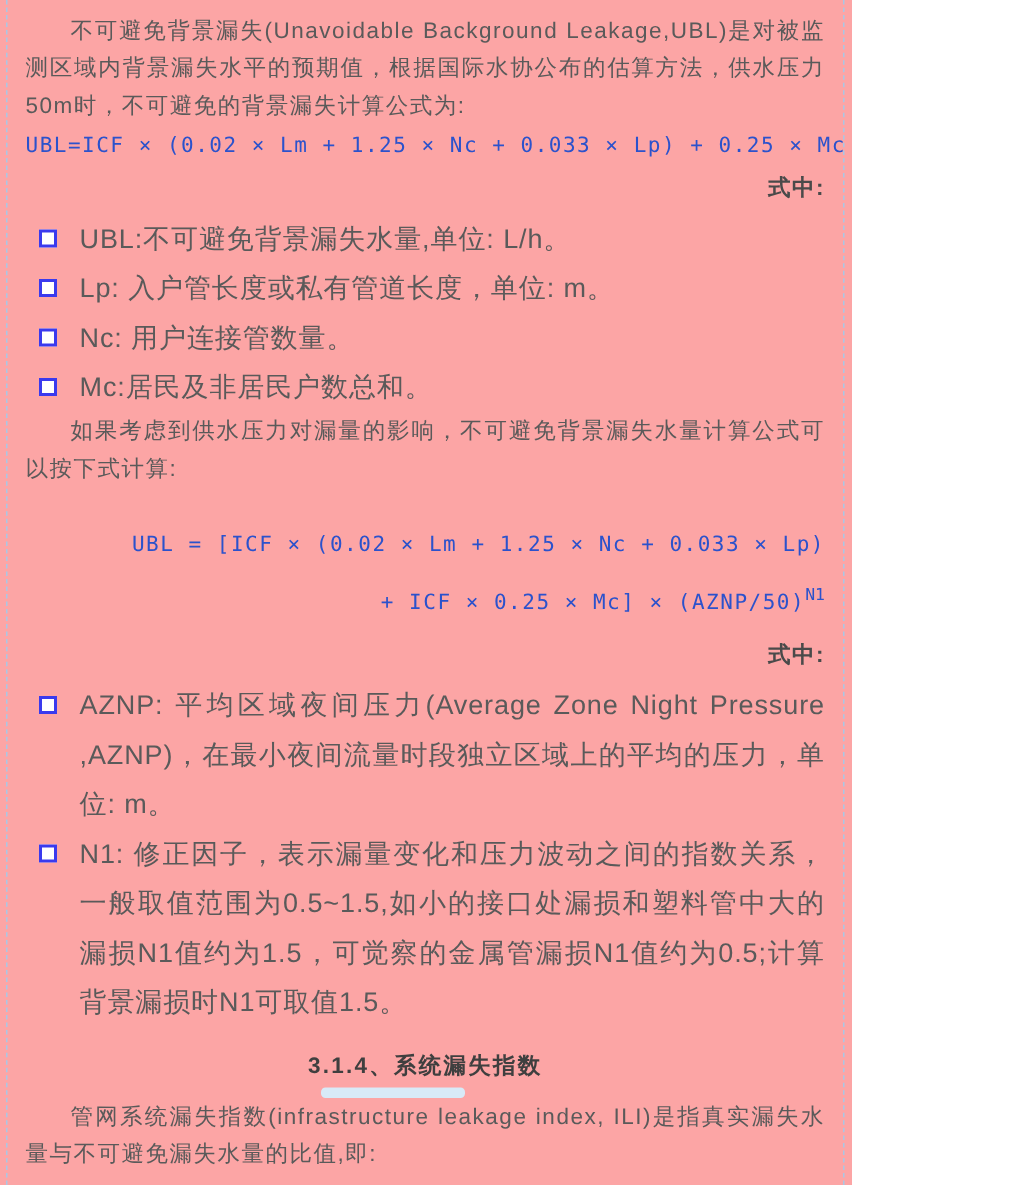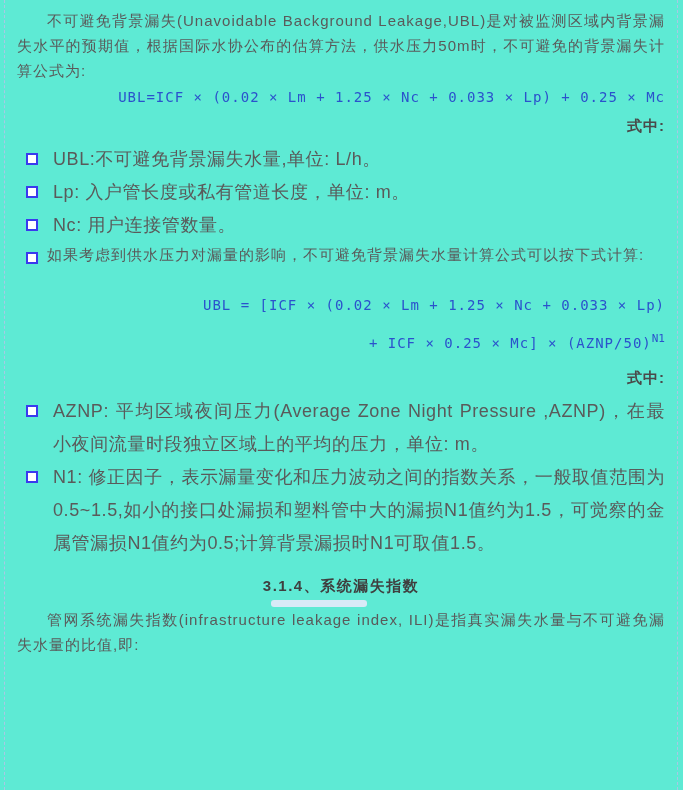--- a/index.html
+++ b/index.html
@@ -2,25 +2,25 @@
 <html><head>
 <meta charset="utf-8">
 <style>
   html, body {
     margin: 0;
     padding: 0;
     background: #ffffff;
     font-family: "Liberation Sans", sans-serif;
   }
   .page {
-    width: 683px;
+    width: 568px;
     height: 790px;
     box-sizing: border-box;
     position: relative;
-    background: #5eead4;
+    background: #fca5a5;
     overflow: hidden;
   }
   .doc {
     box-sizing: border-box;
     margin: 0 5px 0 4px;
     height: 790px;
     border-left: 1px dashed #a9c7e5;
     border-right: 1px dashed #a9c7e5;
     padding: 8px 12px 0 12px;
     overflow: hidden;
@@ -129,20 +129,21 @@
       <li>
         <span class="bullet"></span>
         <span>Lp: 入户管长度或私有管道长度，单位: m。</span>
       </li>
       <li>
         <span class="bullet"></span>
         <span>Nc: 用户连接管数量。</span>
       </li>
       <li>
         <span class="bullet"></span>
+        <span>Mc:居民及非居民户数总和。</span>
       </li>
     </ul>
 
     <p class="body indent mt-p2">如果考虑到供水压力对漏量的影响，不可避免背景漏失水量计算公式可以按下式计算:</p>
 
     <p class="formula mt-f2">UBL = [ICF × (0.02 × Lm + 1.25 × Nc + 0.033 × Lp)</p>
     <p class="formula mt-f2b"><span>+ ICF × 0.25 × Mc] × (AZNP/50)</span><sup>N1</sup></p>
 
     <p class="where mt-w2">式中:</p>
 

